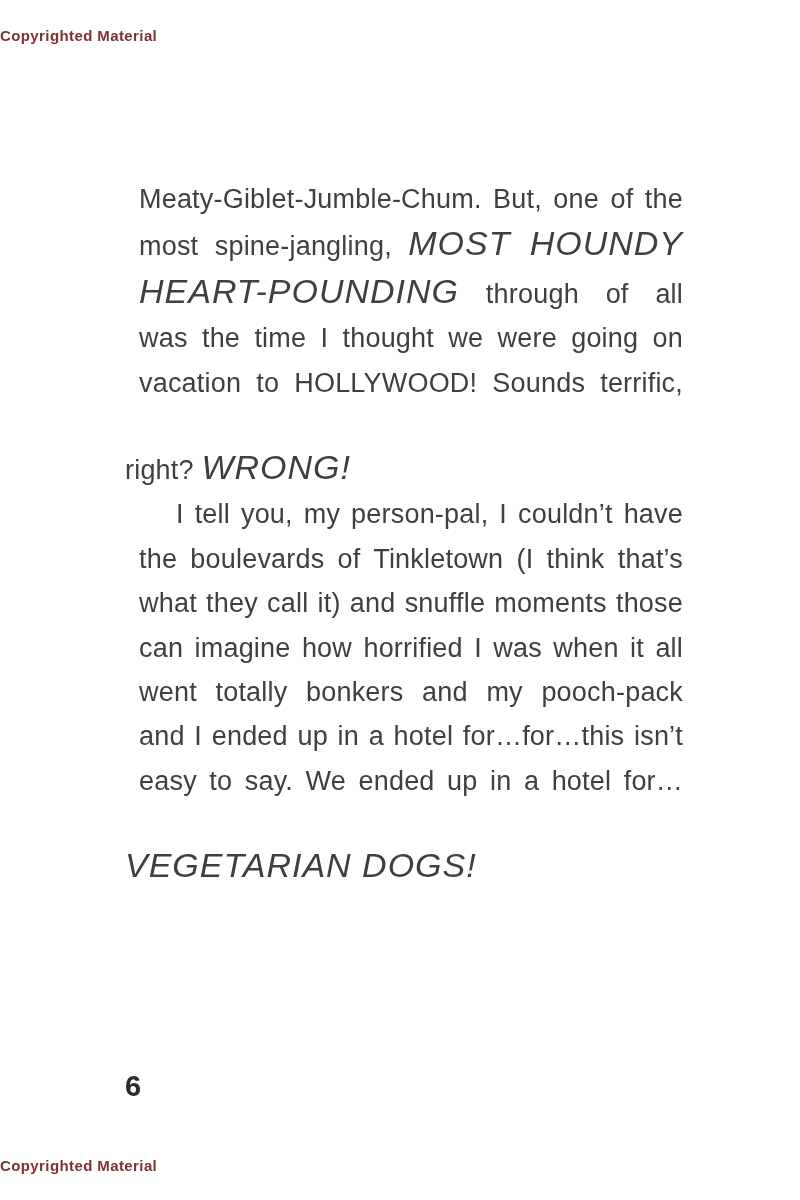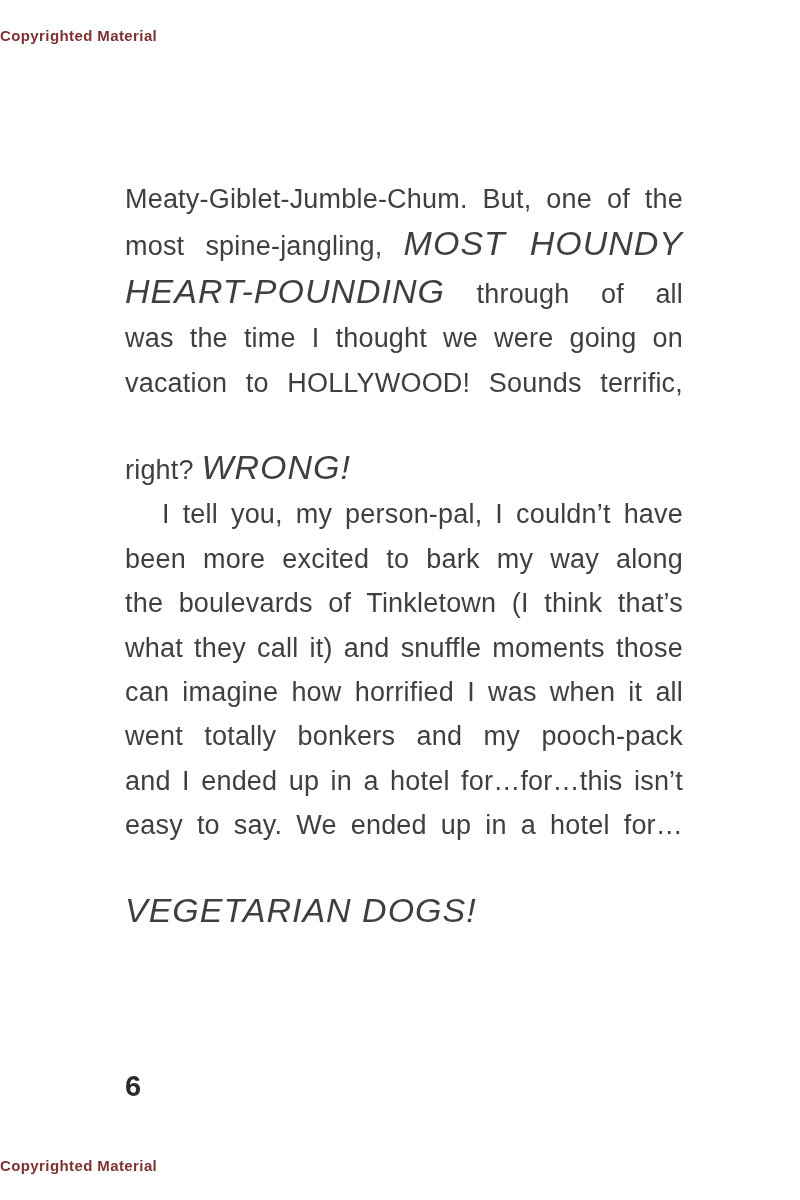--- a/index.html
+++ b/index.html
@@ -36,20 +36,21 @@
     font-size: 27px;
     line-height: 44.4px;
     letter-spacing: 0.2px;
   }
   .line {
     white-space: normal;
   }
   .line.j {
     text-align: justify;
     text-align-last: justify;
+    margin-left: 14px;
   }
   .line.l {
     text-align: left;
     margin-top: 40px;
   }
   .line.ind {
     padding-left: 37px;
   }
   .big {
     font-size: 34px;
@@ -74,21 +75,20 @@
   <div class="copyright top">Copyrighted Material</div>
 
   <div class="body-text">
     <div class="line j"><span>Meaty-Giblet-Jumble-Chum. But, one of the</span></div>
     <div class="line j"><span>most spine-jangling, </span><span class="big">MOST HOUNDY</span></div>
     <div class="line j"><span class="big">HEART-POUNDING</span><span> through of all</span></div>
     <div class="line j"><span>was the time I thought we were going on</span></div>
     <div class="line j"><span>vacation to HOLLYWOOD! Sounds terrific,</span></div>
     <div class="line l"><span>right? </span><span class="big">WRONG!</span></div>
     <div class="line j ind"><span>I tell you, my person-pal, I couldn’t have</span></div>
-    <div class="line j"><span>been more excited to bark my way along</span></div>
     <div class="line j"><span>the boulevards of Tinkletown (I think that’s</span></div>
     <div class="line j"><span>what they call it) and snuffle moments those</span></div>
     <div class="line j"><span>can imagine how horrified I was when it all</span></div>
     <div class="line j"><span>went totally bonkers and my pooch-pack</span></div>
     <div class="line j"><span>and I ended up in a hotel for…for…this isn’t</span></div>
     <div class="line j"><span>easy to say. We ended up in a hotel for…</span></div>
     <div class="line l"><span class="big">VEGETARIAN DOGS!</span></div>
   </div>
 
   <div class="page-number">6</div>

